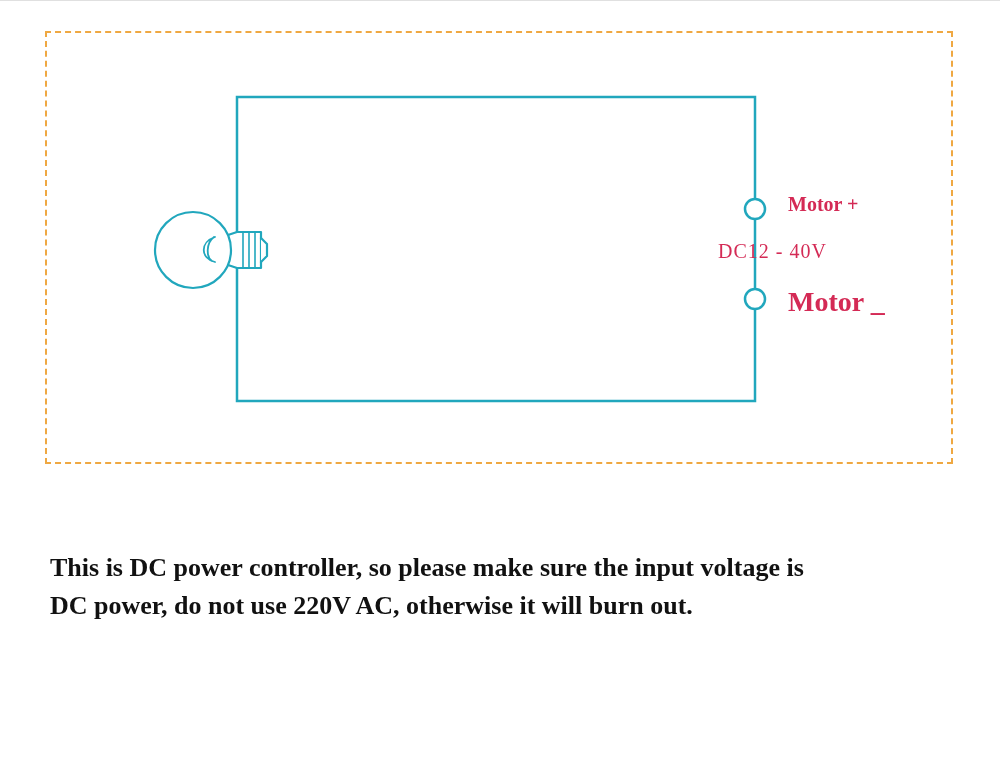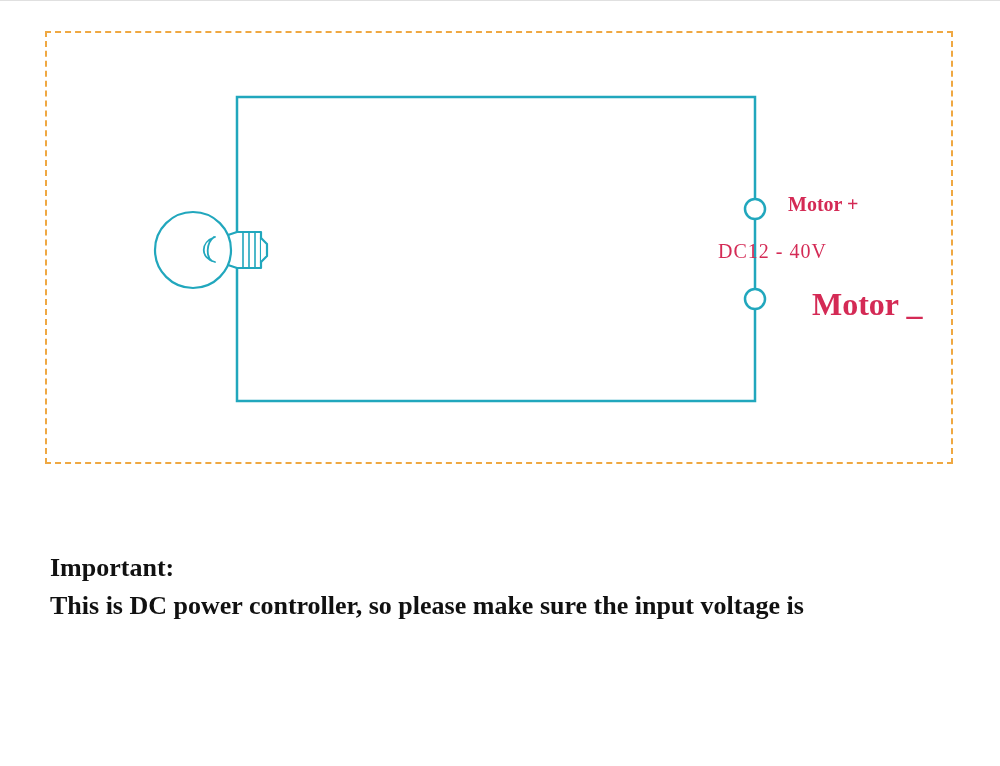--- a/index.html
+++ b/index.html
@@ -46,23 +46,22 @@
   .voltage-label {
     left: 718px;
     top: 239px;
     font-size: 20px;
     font-weight: 400;
     letter-spacing: 1px;
   }
   .motor-minus-label {
     left: 788px;
     top: 285px;
-    font-size: 32px;
+    font-size: 28px;
     font-weight: 700;
-    margin-left: 24px;
   }
   .note {
     position: absolute;
     left: 50px;
     top: 548px;
     width: 930px;
     color: #111111;
     font-family: "Liberation Serif", serif;
     font-weight: 700;
     font-size: 26px;
@@ -95,17 +94,17 @@
     <circle cx="710" cy="268" r="10" fill="#ffffff" stroke="#21a7bd" stroke-width="2.5"></circle>
   </svg>
 
   <span class="term-label motor-plus-label">Motor +</span>
 
   <span class="term-label voltage-label">DC12 - 40V</span>
 
   <span class="term-label motor-minus-label">Motor _</span>
 
   <div class="note">
-    <div class="note-heading">Important:</div>
     <div>This is DC power controller, so please make sure the input voltage is</div>
+    <div>DC power, do not use 220V AC, otherwise it will burn out.</div>
   </div>
 
 </div>
 
 </body></html>

